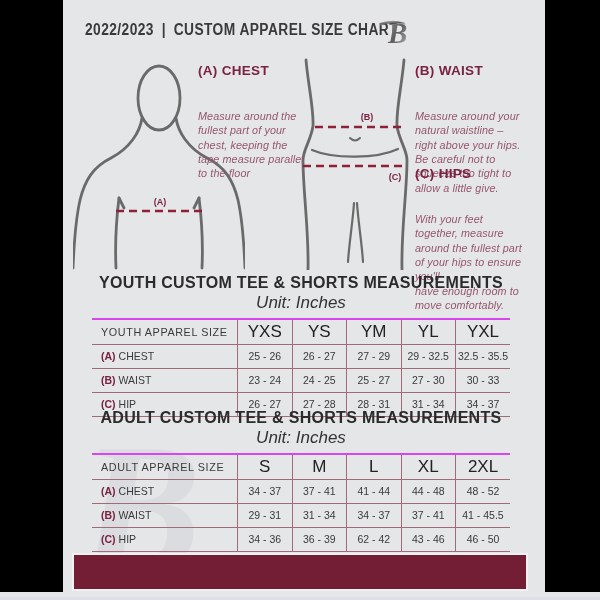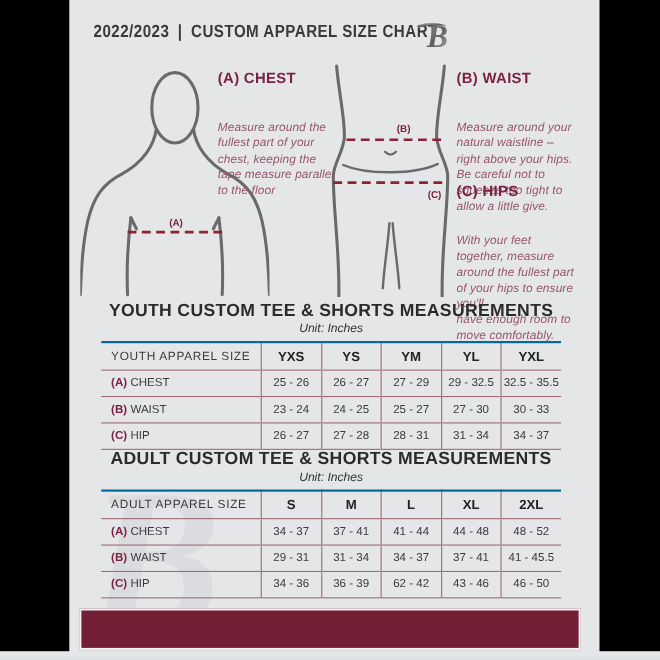--- a/index.html
+++ b/index.html
@@ -34,32 +34,32 @@
   .h-waist{left:352px;top:63px;}  .d-waist{left:352px;top:86px;width:135px;}
   .h-hips{left:352px;top:166px;}  .d-hips{left:352px;top:189px;width:140px;}
   .fig{position:absolute;}
   .fig-torso{left:10px;top:56px;}
   .fig-lower{left:235px;top:58px;}
 
   
   .table-block{position:absolute;left:29px;width:418px;z-index:1;}
   .youth-block{top:274px;} .adult-block{top:409px;}
   .table-title{font-weight:bold;font-size:16px;letter-spacing:.3px;color:#2b2b2b;text-align:center;}
-  .table-unit{font-style:italic;font-size:11px;color:#333;text-align:center;margin-top:1px;}
+  .table-unit{font-style:italic;font-size:17px;color:#333;text-align:center;margin-top:1px;}
   table.size-table{
     width:418px;border-collapse:collapse;margin-top:5px;
-    border-top:2px solid #0369a1;table-layout:fixed;
+    border-top:2px solid #d946ef;table-layout:fixed;
   }
   table.size-table tr{height:24px;}
   table.size-table thead tr{height:25px;}
   table.size-table tr{border-bottom:1.5px solid #a06a76;}
   table.size-table th,table.size-table td{
     padding:0;text-align:center;vertical-align:middle;font-size:10.5px;color:#3a3a3a;
   }
-  table.size-table th{font-weight:bold;font-size:12px;color:#222;}
+  table.size-table th{font-weight:normal;font-size:17px;color:#222;}
   table.size-table .label-col{width:136px;text-align:left;padding-left:9px;}
   table.size-table th.label-col{font-weight:normal;font-size:10.8px;letter-spacing:.6px;color:#3a3a3a;}
   table.size-table th:not(.label-col),table.size-table td:not(.label-col){border-left:1px solid #a06a76;}
   .row-key{color:#7a2240;font-weight:bold;margin-right:3px;}
 
   
   .watermark{
     position:absolute;left:18px;top:418px;z-index:0;
     font-family:"Liberation Serif", serif;font-weight:bold;font-style:italic;
     font-size:180px;line-height:1;color:#dbdcdf;user-select:none;

